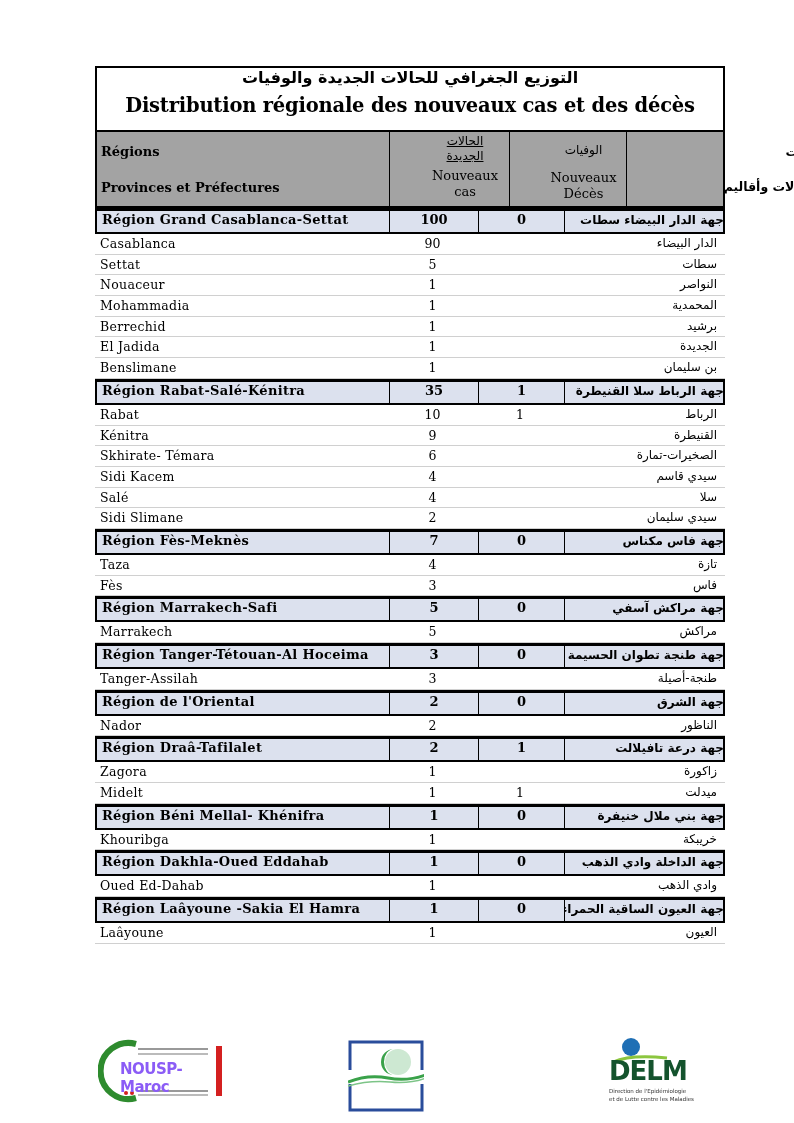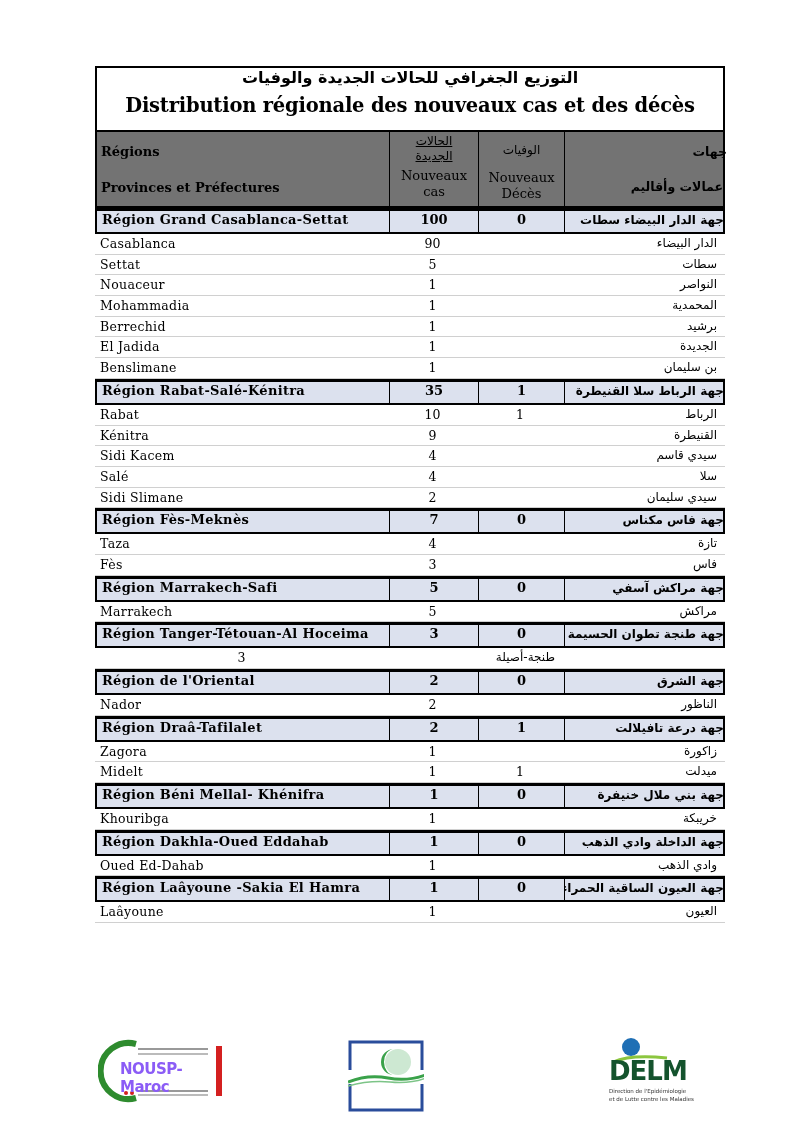--- a/index.html
+++ b/index.html
@@ -1,21 +1,21 @@
 <!DOCTYPE html>
 <html><head>
 <meta charset="utf-8">
 <style>
   html, body { margin:0; padding:0; background:#fff; }
   body { width:794px; height:1123px; position:relative; font-family:"DejaVu Serif", serif; color:#000; overflow:hidden; }
   .table { position:absolute; left:95px; top:66px; width:630px; }
   .title-box { border:2px solid #000; border-bottom:none; height:64px; text-align:center; box-sizing:border-box; }
   .title-ar { font-family:"DejaVu Sans", sans-serif; font-weight:bold; font-size:16px; height:22px; direction:rtl; }
   .title-fr { font-weight:bold; font-size:19.5px; padding-top:4px; letter-spacing:-0.2px; }
-  .hdr { display:grid; grid-template-columns:293px 89px 86px 162px; background:#737373; border:2px solid #000; height:78px; box-sizing:border-box; font-family:"Liberation Serif", serif; }
+  .hdr { display:grid; grid-template-columns:293px 89px 86px 162px; background:#a3a3a3; border:2px solid #000; height:78px; box-sizing:border-box; font-family:"Liberation Serif", serif;gap:31px; }
   .hdr > div { border-right:1px solid #000; position:relative; box-sizing:border-box; }
   .hdr > div:last-child { border-right:none; }
   .hdr .fr-top { position:absolute; left:4px; top:12px; font-weight:bold; font-size:13px; font-family:"DejaVu Serif", serif; }
   .hdr .fr-bot { position:absolute; left:4px; top:48px; font-weight:bold; font-size:13px; font-family:"DejaVu Serif", serif; }
   .hdr .mid { text-align:center; font-size:13px; font-family:"DejaVu Serif", serif; line-height:16px; padding-top:2px; }
   .hdr .mid .ar { font-family:"DejaVu Sans", sans-serif; font-size:12px; direction:rtl; }
   .hdr .ar-top { position:absolute; right:0; top:12px; font-family:"DejaVu Sans", sans-serif; font-size:12.5px; font-weight:bold; direction:rtl; }
   .hdr .ar-bot { position:absolute; right:4px; top:47px; font-family:"DejaVu Sans", sans-serif; font-size:12.5px; font-weight:bold; direction:rtl; }
   .row { display:grid; grid-template-columns:293px 89px 86px 162px; height:19.7px; line-height:19.7px; font-size:12.5px; }
   .row > div { box-sizing:border-box; white-space:nowrap; overflow:hidden; }
@@ -119,20 +119,26 @@
         <div class="c3">1</div>
         <div class="c4">الرباط</div>
       </div>
       <div class="row prov">
         <div class="c1">Kénitra</div>
         <div class="c2">9</div>
         <div class="c3"></div>
         <div class="c4">القنيطرة</div>
       </div>
       <div class="row prov">
+        <div class="c1">Skhirate- Témara</div>
+        <div class="c2">6</div>
+        <div class="c3"></div>
+        <div class="c4">الصخيرات-تمارة</div>
+      </div>
+      <div class="row prov">
         <div class="c1">Sidi Kacem</div>
         <div class="c2">4</div>
         <div class="c3"></div>
         <div class="c4">سيدي قاسم</div>
       </div>
       <div class="row prov">
         <div class="c1">Salé</div>
         <div class="c2">4</div>
         <div class="c3"></div>
         <div class="c4">سلا</div>
@@ -173,20 +179,21 @@
         <div class="c3"></div>
         <div class="c4">مراكش</div>
       </div>
       <div class="row region">
         <div class="c1">Région Tanger-Tétouan-Al Hoceima</div>
         <div class="c2">3</div>
         <div class="c3">0</div>
         <div class="c4">جهة طنجة تطوان الحسيمة</div>
       </div>
       <div class="row prov">
+        <div class="c1">Tanger-Assilah</div>
         <div class="c2">3</div>
         <div class="c3"></div>
         <div class="c4">طنجة-أصيلة</div>
       </div>
       <div class="row region">
         <div class="c1">Région de l'Oriental</div>
         <div class="c2">2</div>
         <div class="c3">0</div>
         <div class="c4">جهة الشرق</div>
       </div>

